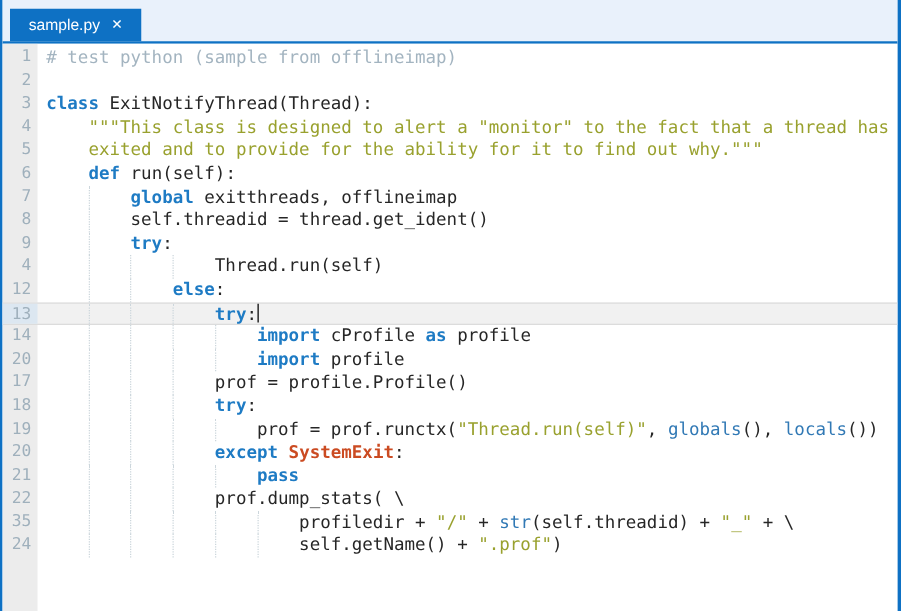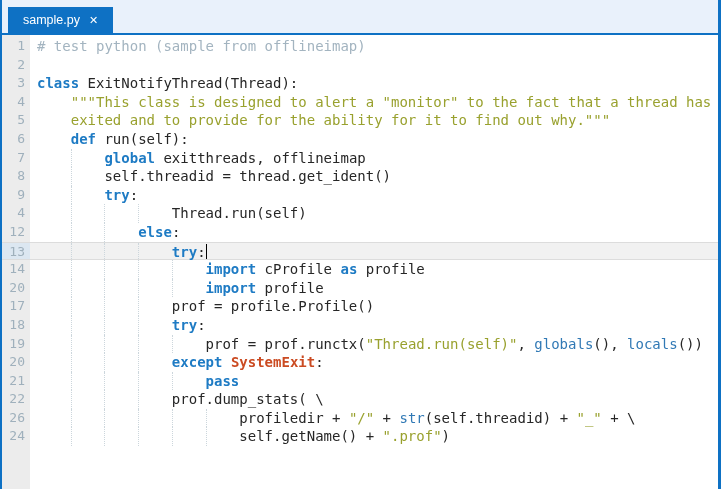--- a/index.html
+++ b/index.html
@@ -129,21 +129,21 @@
         </div>
         <div class="row">
           <div class="num">21</div>
           <div class="code"><span class="guide" style="left: 40.72px;"></span><span class="guide" style="left: 74.44px;"></span><span class="guide" style="left: 108.16px;"></span><span class="guide" style="left: 141.88px;"></span><span class="tok-pl">                    </span><span class="tok-kw">pass</span></div>
         </div>
         <div class="row">
           <div class="num">22</div>
           <div class="code"><span class="guide" style="left: 40.72px;"></span><span class="guide" style="left: 74.44px;"></span><span class="guide" style="left: 108.16px;"></span><span class="tok-pl">                prof.dump_stats( \</span></div>
         </div>
         <div class="row">
-          <div class="num">26</div>
+          <div class="num">35</div>
           <div class="code"><span class="guide" style="left: 40.72px;"></span><span class="guide" style="left: 74.44px;"></span><span class="guide" style="left: 108.16px;"></span><span class="guide" style="left: 141.88px;"></span><span class="guide" style="left: 175.6px;"></span><span class="tok-pl">                        profiledir + </span><span class="tok-str">"/"</span><span class="tok-pl"> + </span><span class="tok-bi">str</span><span class="tok-pl">(self.threadid) + </span><span class="tok-str">"_"</span><span class="tok-pl"> + \</span></div>
         </div>
         <div class="row">
           <div class="num">24</div>
           <div class="code"><span class="guide" style="left: 40.72px;"></span><span class="guide" style="left: 74.44px;"></span><span class="guide" style="left: 108.16px;"></span><span class="guide" style="left: 141.88px;"></span><span class="guide" style="left: 175.6px;"></span><span class="tok-pl">                        self.getName() + </span><span class="tok-str">".prof"</span><span class="tok-pl">)</span></div>
         </div>
       </div>
   </div>
 </div>
 

